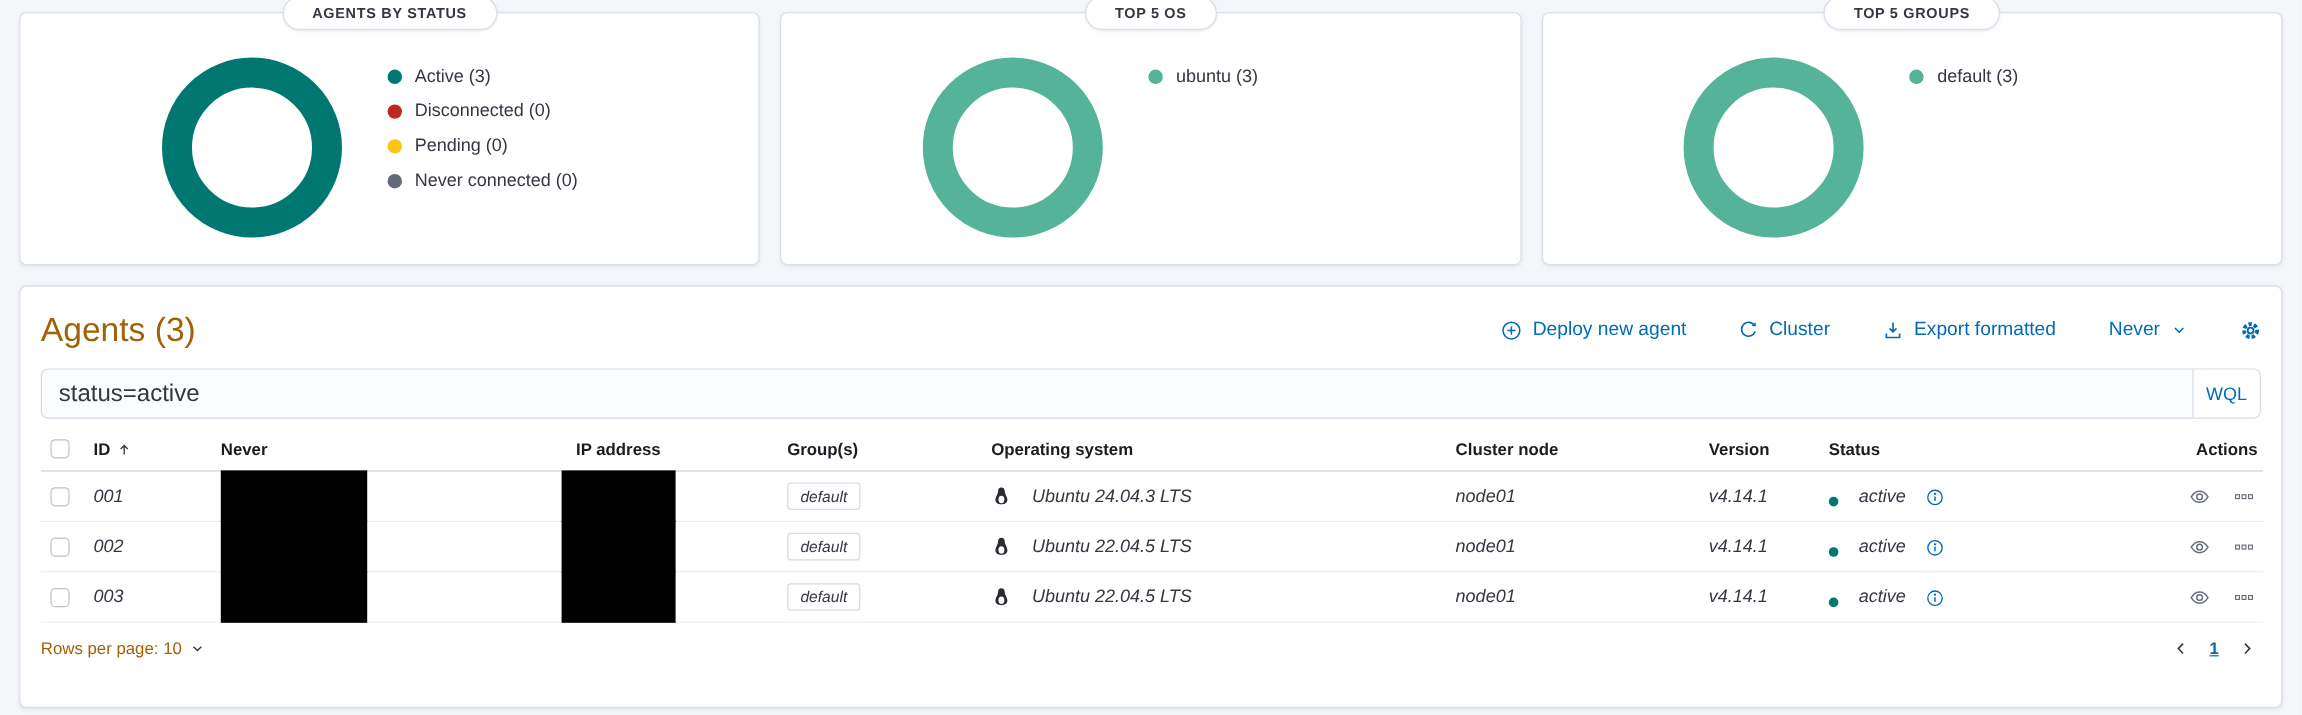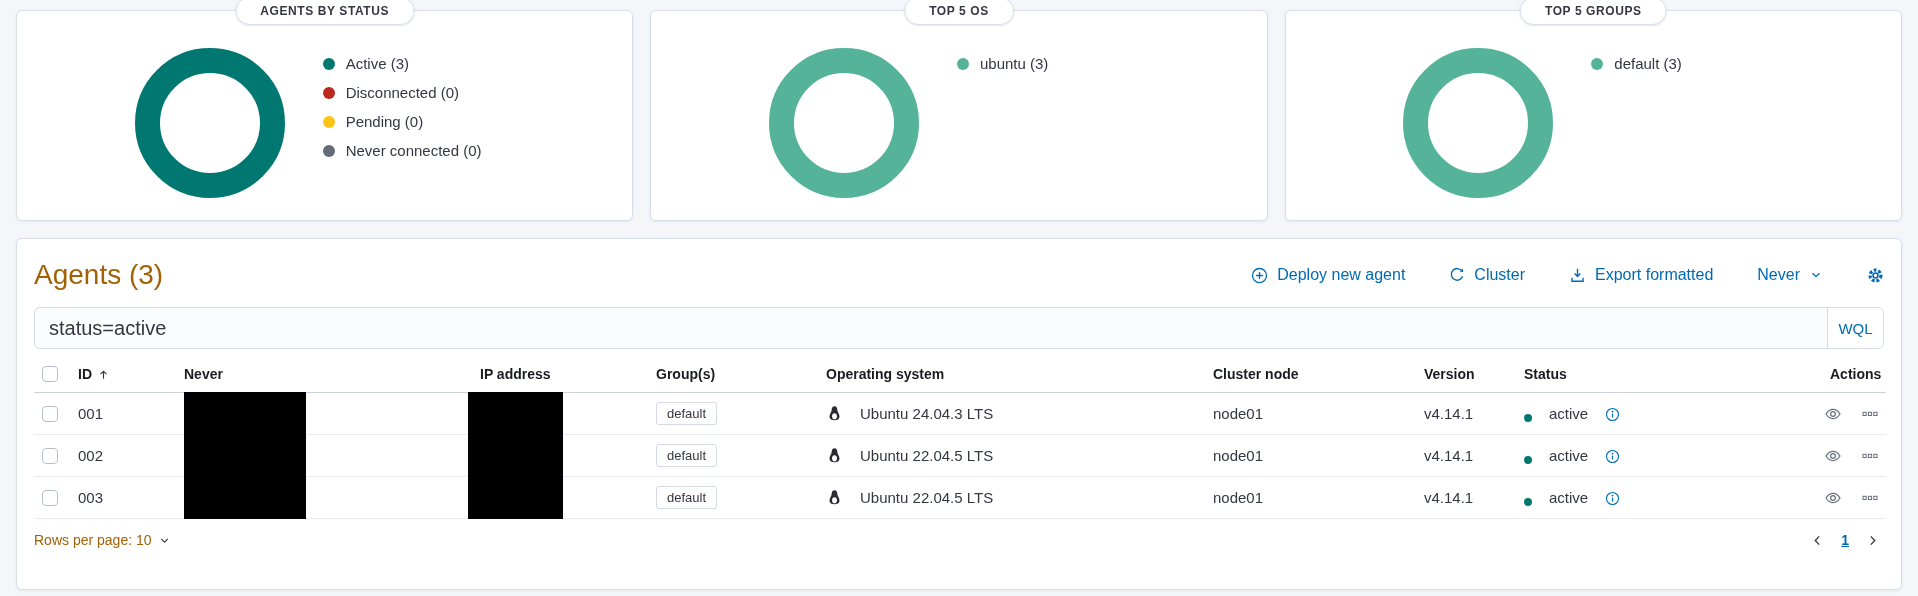--- a/index.html
+++ b/index.html
@@ -62,21 +62,21 @@
 
   table { width:100%; border-collapse:collapse; table-layout:fixed; margin-top:7px; }
   th {
     text-align:left; font-size:14px; font-weight:bold; color:#1a1c21;
     padding:10px 8px; border-bottom:1px solid #ccd3dd; white-space:nowrap;
   }
   th.col-actions, td.col-actions { text-align:right; }
   .th-inner { display:flex; align-items:center; gap:5px; }
   td {
     height:42px; padding:0 8px; font-size:15px; color:#343741;
-    border-bottom:1px solid #e9edf3; white-space:nowrap; overflow:visible;
+    border-bottom:1px solid #e9edf3; white-space:nowrap; overflow:visible;font-style:italic;
   }
   .checkbox {
     width:16px; height:16px; border:1px solid #b9c1cc; border-radius:4px;
     background:#fff; cursor:pointer;
   }
   .redact { background:#000; height:43px; margin:-1px 0; position:relative; z-index:1; }
   .redact-name { width:122px; }
   .redact-ip { width:95px; margin-left:-12px; }
   .badge {
     display:inline-block; border:1px solid #d3dae6; border-radius:3px;

